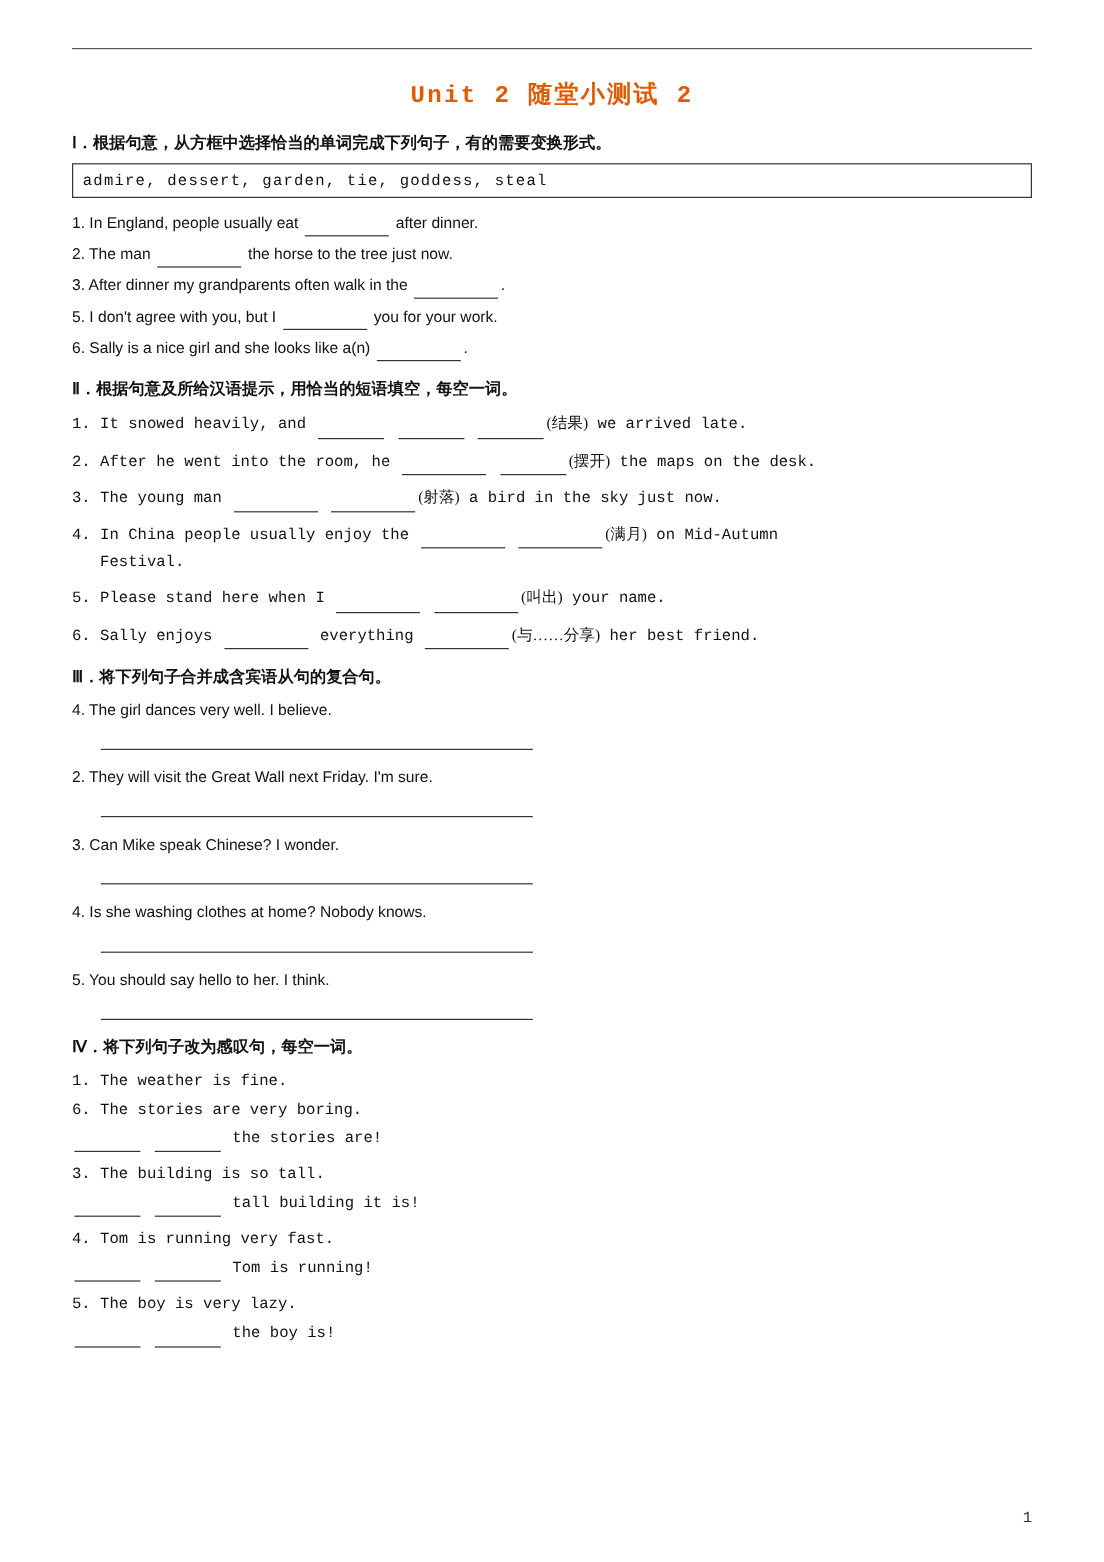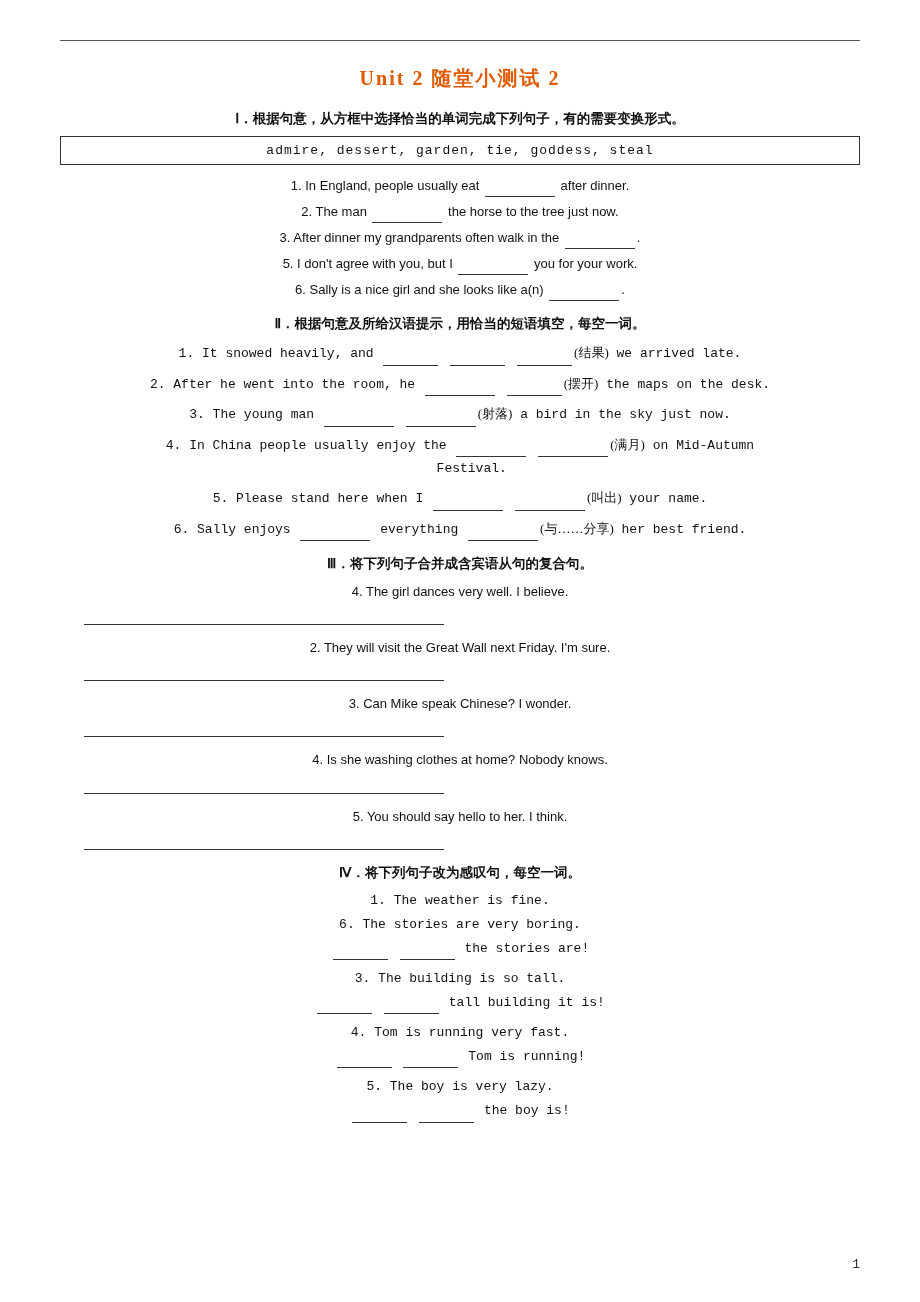--- a/index.html
+++ b/index.html
@@ -22,34 +22,34 @@
       border-top: 1.5px solid #555;
       margin-bottom: 24px;
     }
 
     .page-title {
       text-align: center;
       font-size: 20px;
       font-weight: bold;
       color: #e05a00;
       margin-bottom: 18px;
-      font-family: Liberation Serif, serif;
+      font-family: Liberation Mono, monospace;
       letter-spacing: 2px;
     }
 
     .section-header {
       font-weight: bold;
       font-size: 13.5px;
       margin-bottom: 8px;
       font-family: "Courier New", Courier, monospace;
     }
 
     .word-box {
       border: 1.5px solid #333;
-      padding: 6px 28px;
+      padding: 6px 8px;
       margin-bottom: 10px;
       font-size: 13px;
       letter-spacing: 1px;
       font-family: "Courier New", Courier, monospace;
     }
 
     .question-list {
       margin-bottom: 8px;
     }
 
@@ -104,21 +104,20 @@
     .page-num {
       position: fixed;
       bottom: 30px;
       right: 60px;
       font-size: 13px;
       color: #333;
     }
 
     .section-spacing {
       margin-bottom: 14px;
-      text-align: center;
     }
 
     .cn-label {
       font-family: Liberation Serif, serif;
     }
   </style>
 </head>
 <body>
 
 <div class="top-line"></div>

